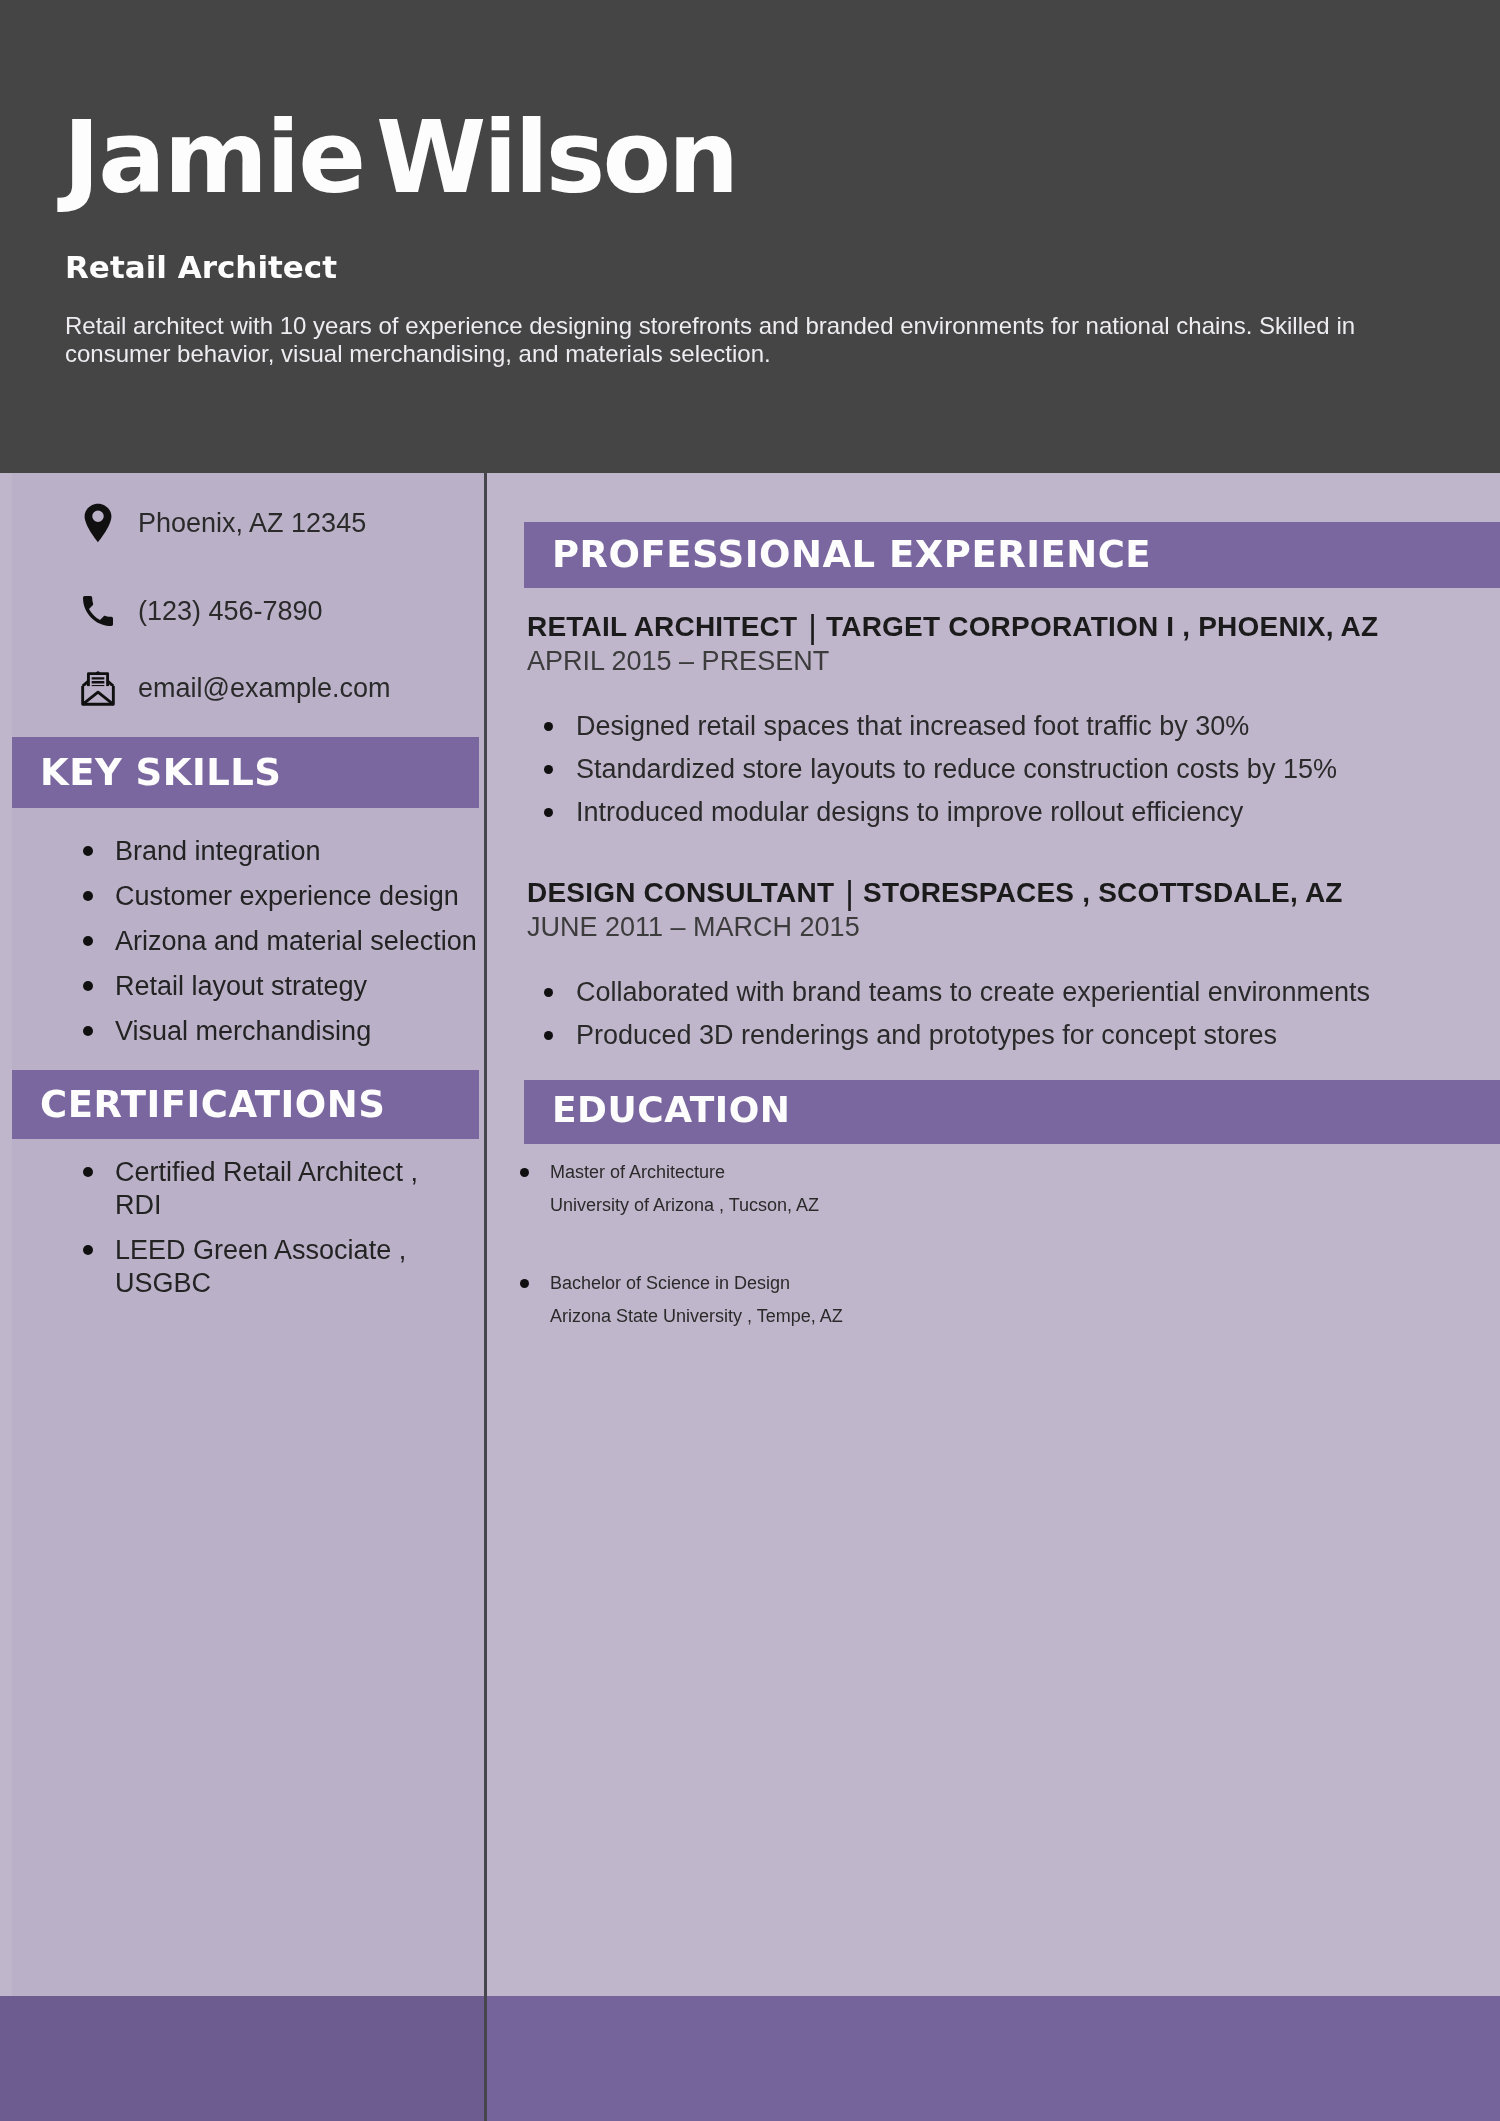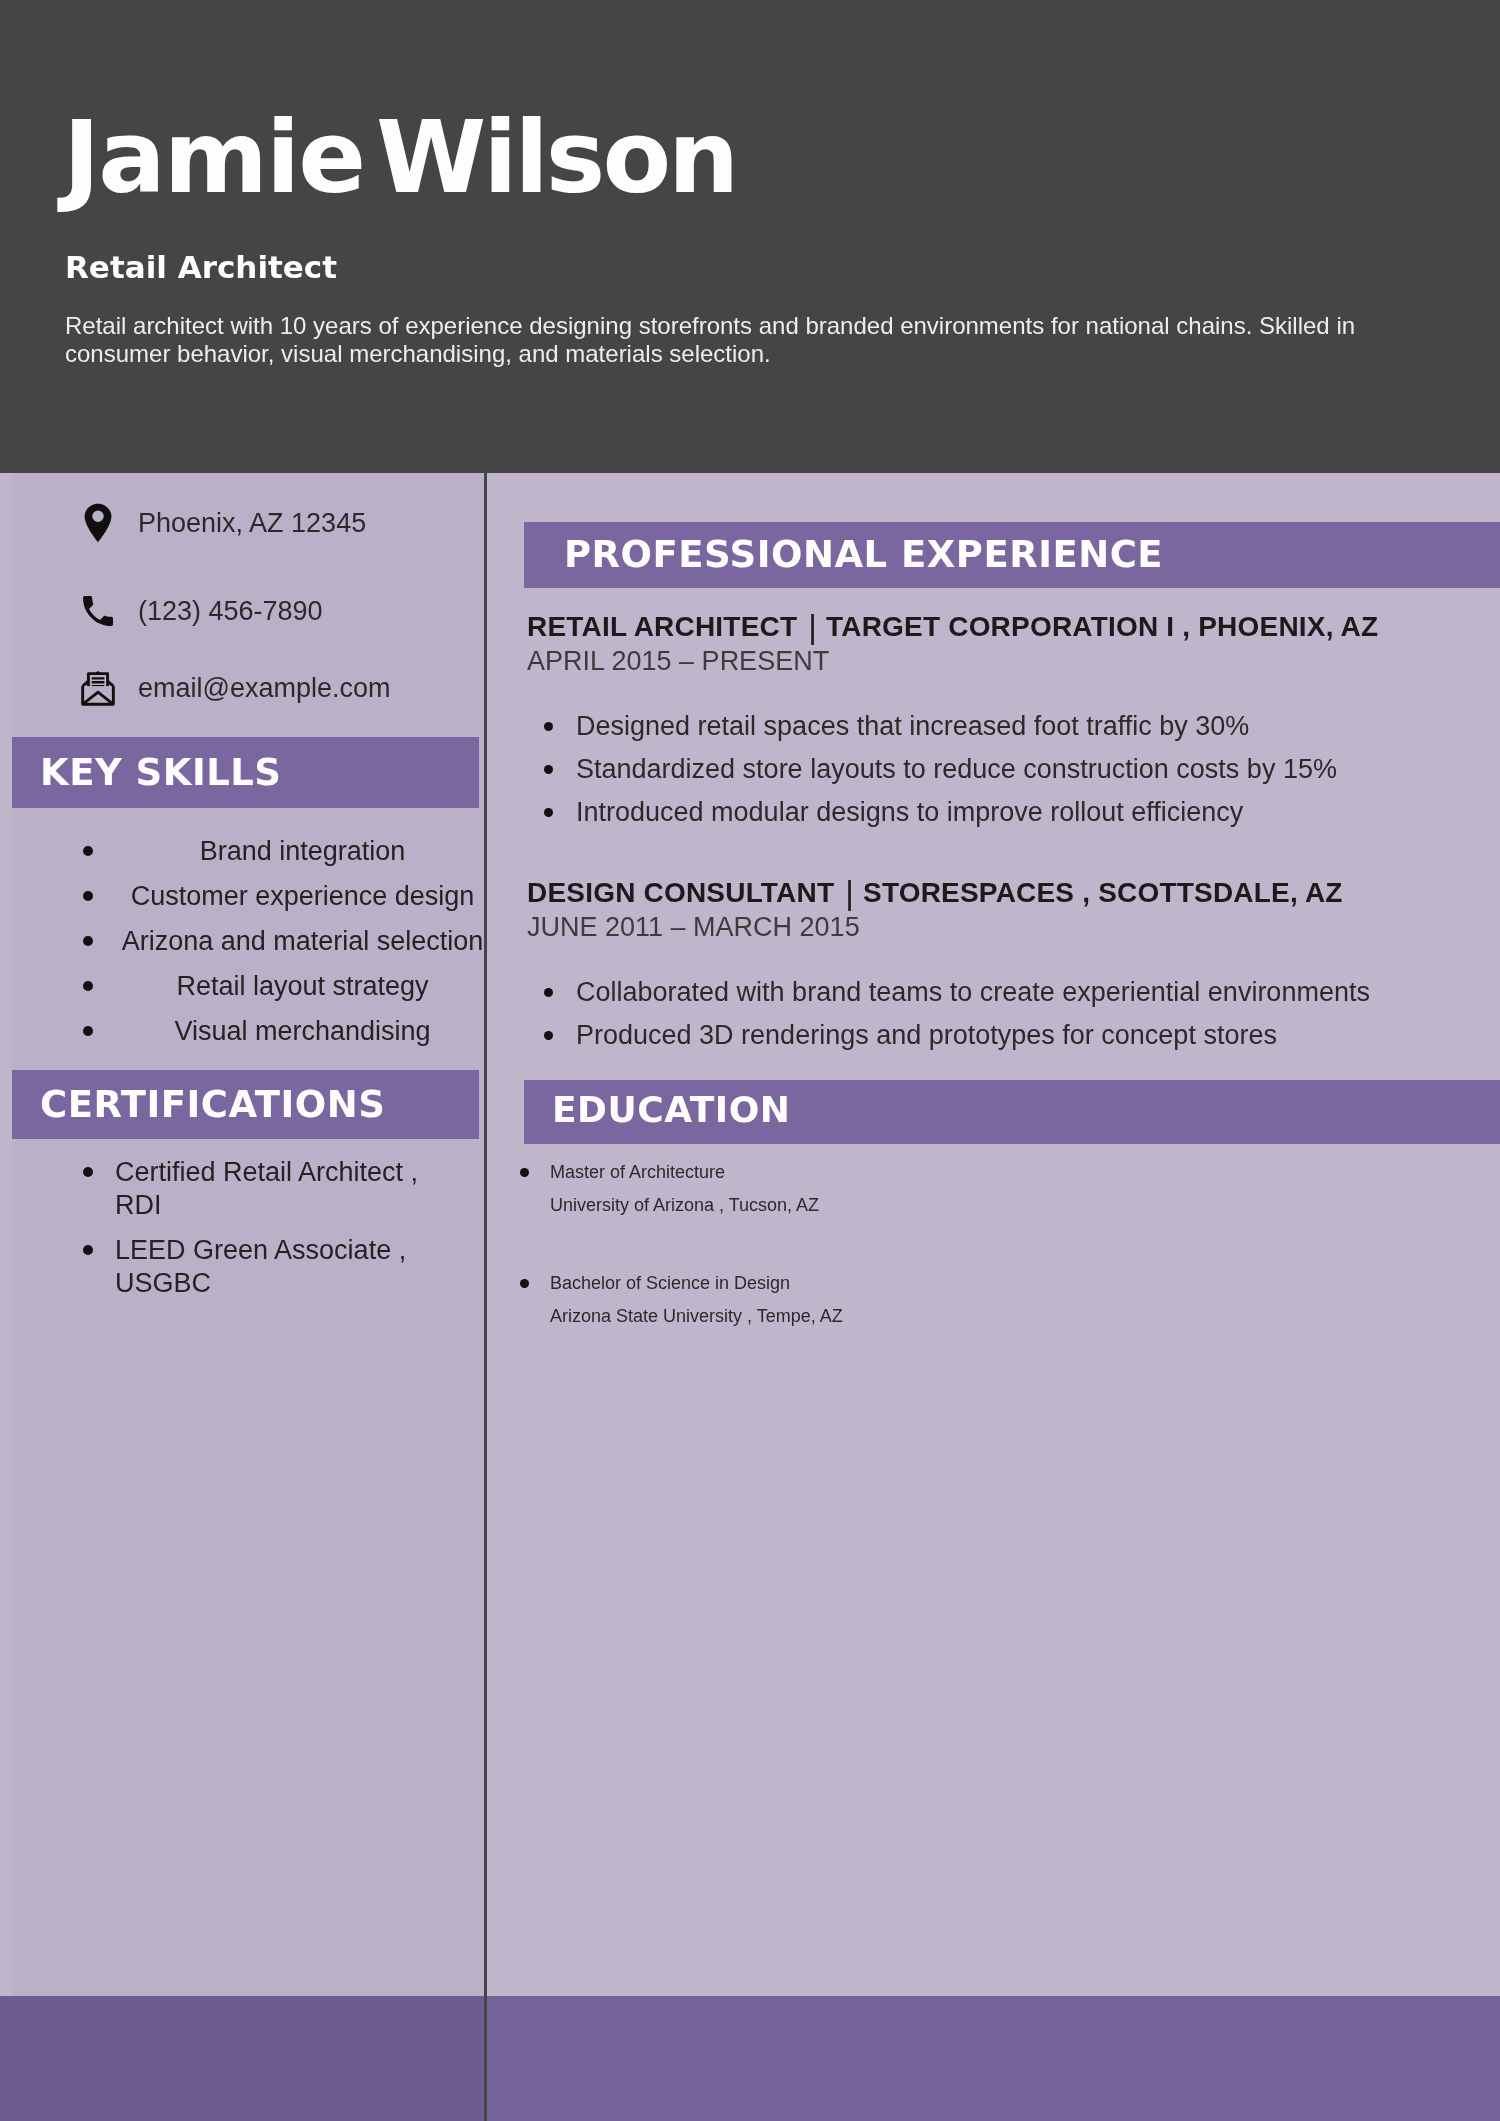--- a/index.html
+++ b/index.html
@@ -33,25 +33,25 @@
   .contact-row{position:absolute;left:60px;height:48px;display:flex;align-items:center;}
   .row-location{top:26px;} .row-phone{top:114px;} .row-email{top:191px;}
   .contact-icon{width:52px;display:flex;justify-content:center;align-items:center;}
   .contact-text{margin-left:14px;font-size:27px;color:#2a2a2a;}
   
   .band{position:absolute;background:var(--band_purple);color:var(--text_white);
     font-family:"DejaVu Sans",sans-serif;font-weight:700;box-sizing:border-box;
     letter-spacing:.5px;white-space:nowrap;z-index:2;}
   .band-skills{left:0;top:264px;width:467px;height:71px;line-height:71px;padding-left:28px;font-size:37px;}
   .band-certs{left:0;top:597px;width:467px;height:69px;line-height:69px;padding-left:28px;font-size:37px;}
-  .band-exp{left:38px;top:49px;right:0;height:66px;line-height:66px;padding-left:40px;font-size:37px;}
+  .band-exp{left:38px;top:49px;right:0;height:66px;line-height:66px;padding-left:28px;font-size:37px;}
   .band-edu{left:38px;top:607px;right:0;height:64px;line-height:60px;padding-left:28px;font-size:36px;}
   
   .side-list{position:absolute;left:0;margin:0;padding:0;list-style:none;width:478px;font-size:27px;line-height:33px;color:#232323;}
-  .skills-list{top:362px;text-align:center;}
+  .skills-list{top:362px;}
   .certs-list{top:683px;width:420px;}
   .side-list li{position:relative;padding-left:103px;margin-bottom:12px;}
   .side-list li::before{content:"";position:absolute;left:71px;top:11px;width:10px;height:10px;border-radius:50%;background:#101010;}
   
   .job{position:absolute;left:41px;right:20px;}
   .job-1{top:137px;} .job-2{top:403px;}
   .job h3{margin:0;font-size:28px;line-height:34px;font-weight:700;color:#1b1b1b;letter-spacing:.2px;white-space:nowrap;}
   .job .sep{font-weight:400;font-size:33px;padding:0 9px 0 11px;vertical-align:-2px;}
   .job .dates{font-size:27px;line-height:34px;color:#3c3c3c;}
   .job-bullets{position:absolute;left:41px;margin:0;padding:0;list-style:none;font-size:27px;line-height:43px;color:#2a2a2a;}

